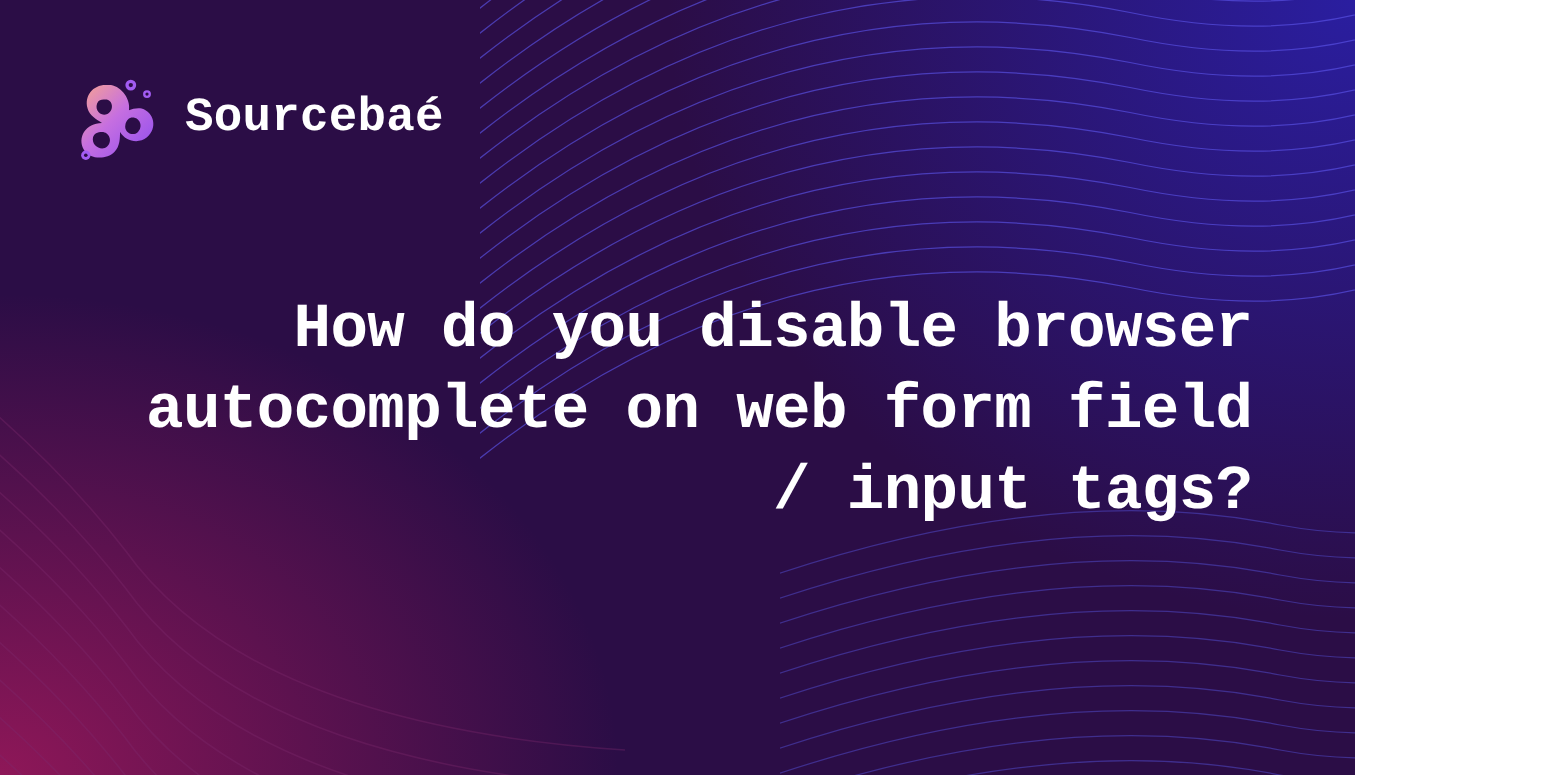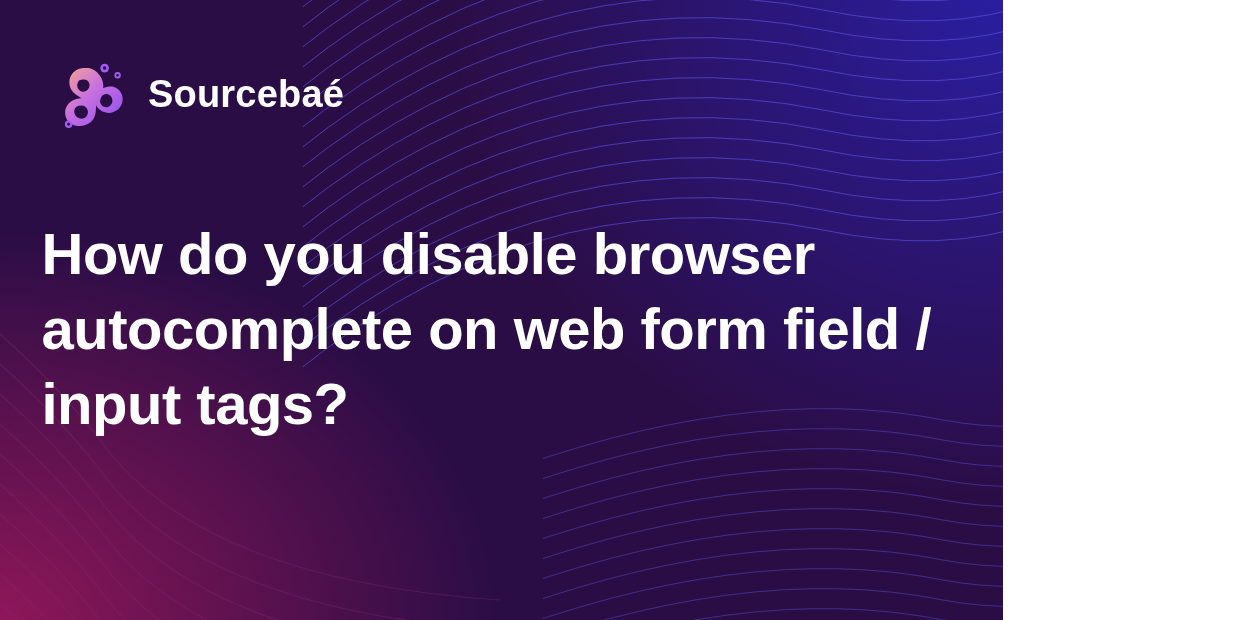--- a/index.html
+++ b/index.html
@@ -7,28 +7,29 @@
       padding: 0;
       box-sizing: border-box;
     }
     body {
       width: 1240px;
       height: 620px;
       overflow: hidden;
       font-family: -apple-system, BlinkMacSystemFont, 'Segoe UI', Arial, sans-serif;
     }
     .canvas {
-      width: 1003px;
+      width: 1084px;
       height: 620px;
       position: relative;
       background:
         radial-gradient(ellipse 900px 700px at 0% 100%, #8e1758 0%, rgba(142,23,88,0) 55%),
         radial-gradient(ellipse 1000px 900px at 100% 0%, #2a1ea0 0%, rgba(42,30,160,0) 55%),
         #2b0d46;
       overflow: hidden;
+      font-family: Liberation Mono, monospace;
     }
     .wave-svg {
       position: absolute;
       pointer-events: none;
     }
     .wave-top-right { top: -80px; right: -120px; width: 820px; height: 520px; opacity: 0.65; }
     .wave-bottom-left { bottom: -200px; left: -220px; width: 720px; height: 620px; opacity: 0.35; }
     .wave-bottom-right { bottom: -120px; right: -180px; width: 640px; height: 420px; opacity: 0.55; }
 
     .logo-block {
@@ -46,23 +47,23 @@
       font-weight: 700;
       letter-spacing: 0.2px;
     }
 
     .hero-title {
       position: absolute;
       left: 50%;
       top: 53%;
       transform: translate(-50%, -50%);
       width: 920px;
-      text-align: left;
+      text-align: right;
       color: #ffffff;
-      font-size: 58px;
+      font-size: 50px;
       font-weight: 800;
       line-height: 1.3;
       letter-spacing: -0.5px;
     }
   </style>
 </head>
 <body>
 
 <div class="canvas">
 

